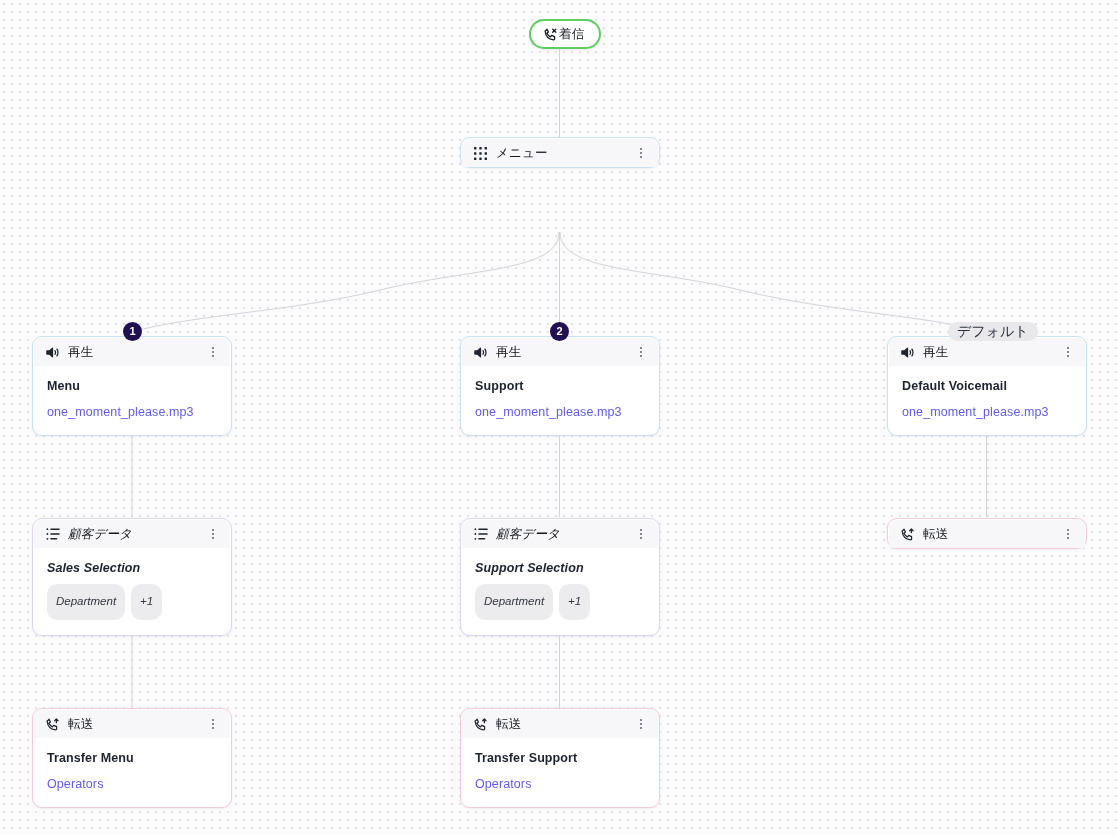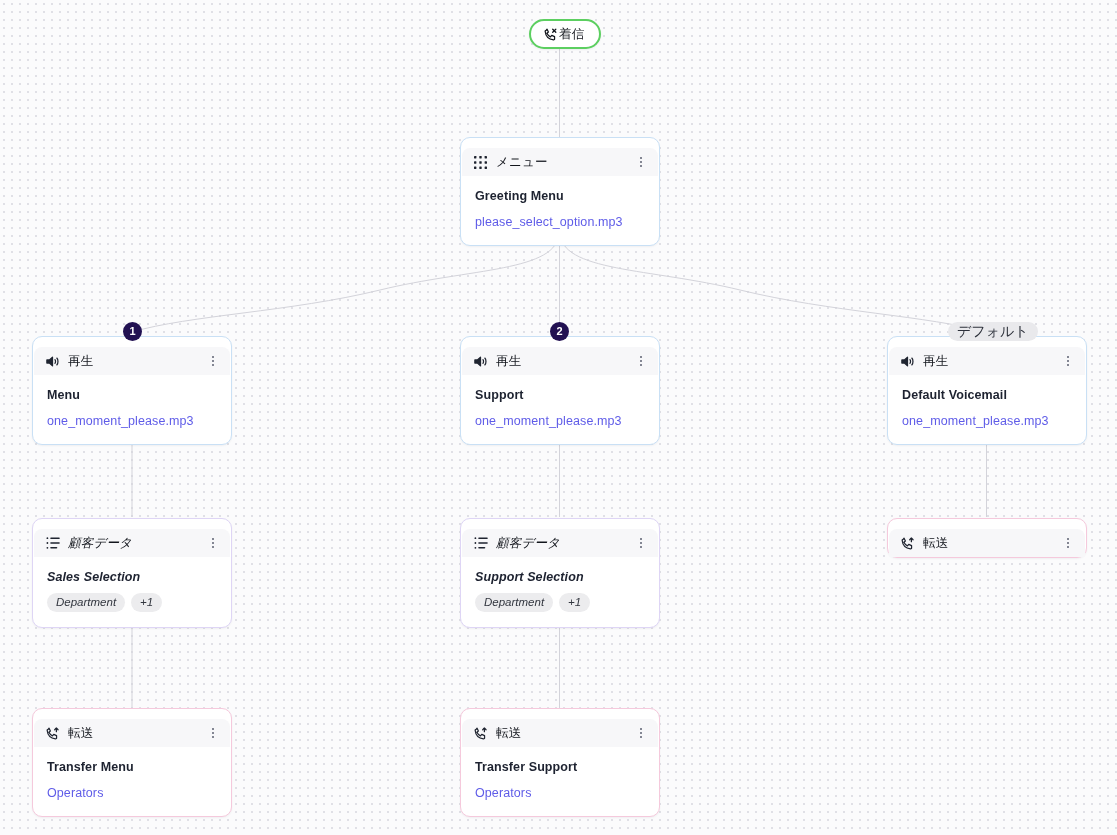--- a/index.html
+++ b/index.html
@@ -58,21 +58,21 @@
   .node.accent-pink   { border-color: #f5c9dc; }
 
   .node-header {
     display: flex;
     align-items: center;
     gap: 8px;
     height: 28px;
     padding: 0 10px 0 11px;
     background: #f7f7f9;
     border-radius: 8px 8px 0 0;
-    margin: 10px 1px 0 1px;
+    margin: 1px 1px 0 1px;
   }
   .node-header .hdr-icon {
     display: flex;
     align-items: center;
     justify-content: center;
     width: 15px;
     height: 15px;
     flex: 0 0 15px;
     color: #1f2430;
   }
@@ -126,21 +126,21 @@
   }
   .tag-row {
     display: flex;
     align-items: center;
     gap: 6px;
     margin-top: 2px;
   }
   .tag {
     display: inline-flex;
     align-items: center;
-    height: 19px;
+    height: 36px;
     padding: 0 9px;
     border-radius: 10px;
     background: #ececee;
     color: #32363f;
     font-size: 11.5px;
     line-height: 1;
     white-space: nowrap;
   }
 
   
@@ -255,24 +255,20 @@
           <rect x="10.6" y="10.6" width="2.4" height="2.4" rx=".4"></rect>
         </svg>
       </span>
       <span class="hdr-title">メニュー</span>
       <span class="kebab">
           <i></i>
           <i></i>
           <i></i>
         </span>
     </div>
-    <div class="node-body">
-      <div class="node-title">Greeting Menu</div>
-      <a class="node-link">please_select_option.mp3</a>
-    </div>
   </div>
 
   <div class="port-badge" style="left:123px; top:322px;">1</div>
 
   <div class="node accent-blue" style="left:32px; top:336px;">
     <div class="node-header">
       <span class="hdr-icon">
         <svg class="ico" width="15" height="15" viewBox="0 0 24 24" fill="none" stroke="currentColor" stroke-width="2" stroke-linecap="round" stroke-linejoin="round">
           <polygon points="3,9.5 3,14.5 7,14.5 12,19 12,5 7,9.5" fill="currentColor"></polygon>
           <path d="M16 9.2 C17.1 10.1 17.1 13.9 16 14.8"></path>

